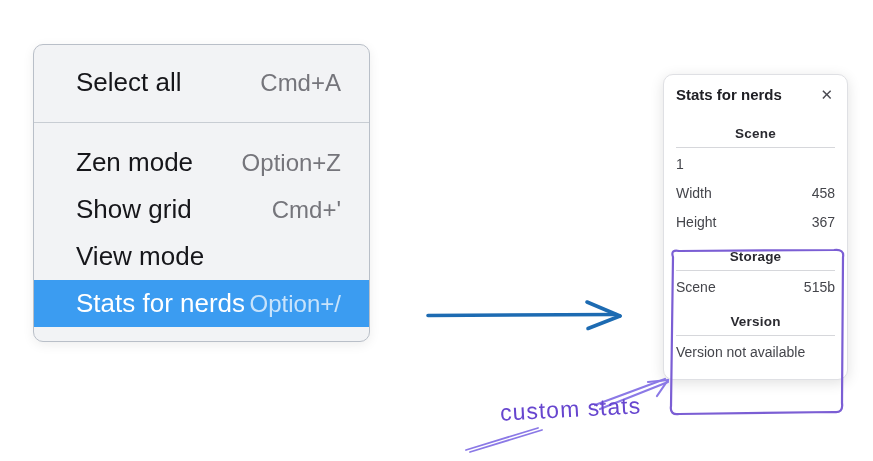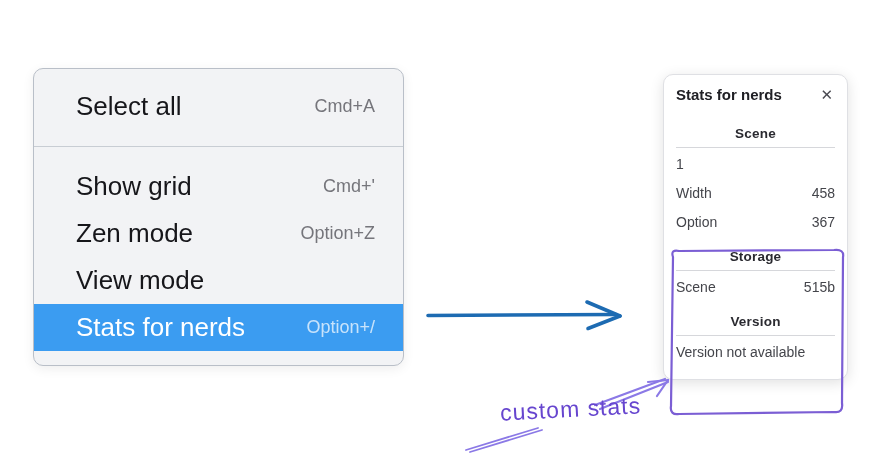--- a/index.html
+++ b/index.html
@@ -4,30 +4,30 @@
 <style>
   html,body{margin:0;padding:0;}
   body{
     width:873px;height:461px;position:relative;overflow:hidden;
     background:#ffffff;
     font-family:"Liberation Sans", sans-serif;
   }
 
   
   .context-menu{
-    position:absolute;left:33px;top:68px;width:371px;box-sizing:border-box;
+    position:absolute;left:33px;top:44px;width:337px;box-sizing:border-box;
     background:#f2f3f5;border:1px solid #b9bfc8;border-radius:10px;
     padding:14px 0;box-shadow:0 3px 12px rgba(0,0,0,.07);
   }
   .menu-item{
     height:47px;display:flex;align-items:center;justify-content:space-between;
     padding:0 28px 0 42px;cursor:default;
   }
   .menu-item .mi-label{font-size:26px;color:#16161a;}
-  .menu-item .mi-shortcut{font-size:18px;color:#75757b;}
+  .menu-item .mi-shortcut{font-size:24px;color:#75757b;}
   .menu-item.selected{background:#3b9cf1;}
   .menu-item.selected .mi-label{color:#ffffff;}
   .menu-item.selected .mi-shortcut{color:rgba(255,255,255,.72);}
   .menu-divider{border-top:1px solid #c8cdd3;margin:16px 0;height:0;}
 
   
   .stats-panel{
     position:absolute;left:663px;top:74px;width:185px;box-sizing:border-box;
     background:#ffffff;border:1px solid #dfe0e4;border-radius:10px;
     box-shadow:0 3px 14px rgba(0,0,0,.12);
@@ -58,26 +58,26 @@
 </head>
 <body>
 
 <div class="context-menu">
   <div class="menu-item">
     <span class="mi-label">Select all</span>
     <span class="mi-shortcut">Cmd+A</span>
   </div>
   <div class="menu-divider"></div>
   <div class="menu-item">
+    <span class="mi-label">Zen mode</span>
+    <span class="mi-shortcut">Option+Z</span>
+  </div>
+  <div class="menu-item">
     <span class="mi-label">Show grid</span>
     <span class="mi-shortcut">Cmd+'</span>
-  </div>
-  <div class="menu-item">
-    <span class="mi-label">Zen mode</span>
-    <span class="mi-shortcut">Option+Z</span>
   </div>
   <div class="menu-item">
     <span class="mi-label">View mode</span>
   </div>
   <div class="menu-item selected">
     <span class="mi-label">Stats for nerds</span>
     <span class="mi-shortcut">Option+/</span>
   </div>
 </div>
 
@@ -98,21 +98,21 @@
   <div class="section-heading first">Scene</div>
   <div class="section-divider"></div>
   <div class="stat-row">
     <span class="stat-value">1</span>
   </div>
   <div class="stat-row">
     <span class="stat-label">Width</span>
     <span class="stat-value">458</span>
   </div>
   <div class="stat-row">
-    <span class="stat-label">Option</span>
+    <span class="stat-label">Height</span>
     <span class="stat-value">367</span>
   </div>
 
   <div class="section-heading">Storage</div>
   <div class="section-divider"></div>
   <div class="stat-row">
     <span class="stat-label">Scene</span>
     <span class="stat-value">515b</span>
   </div>
 

